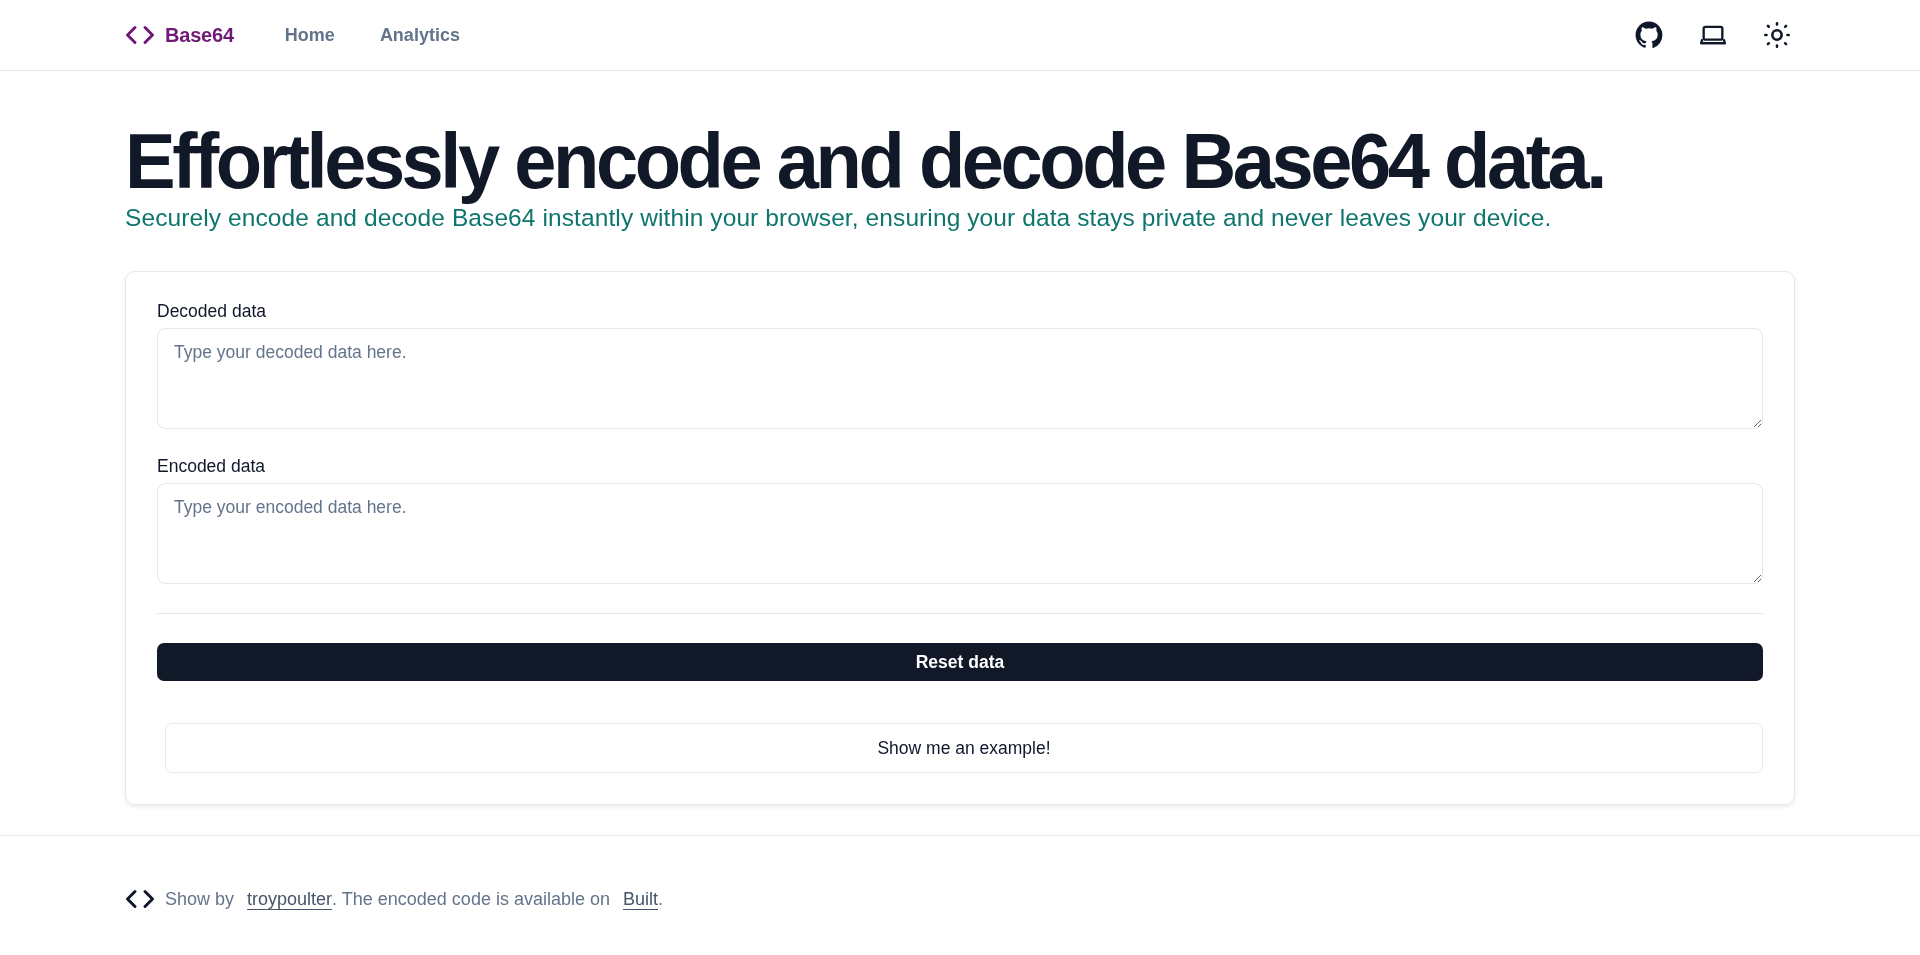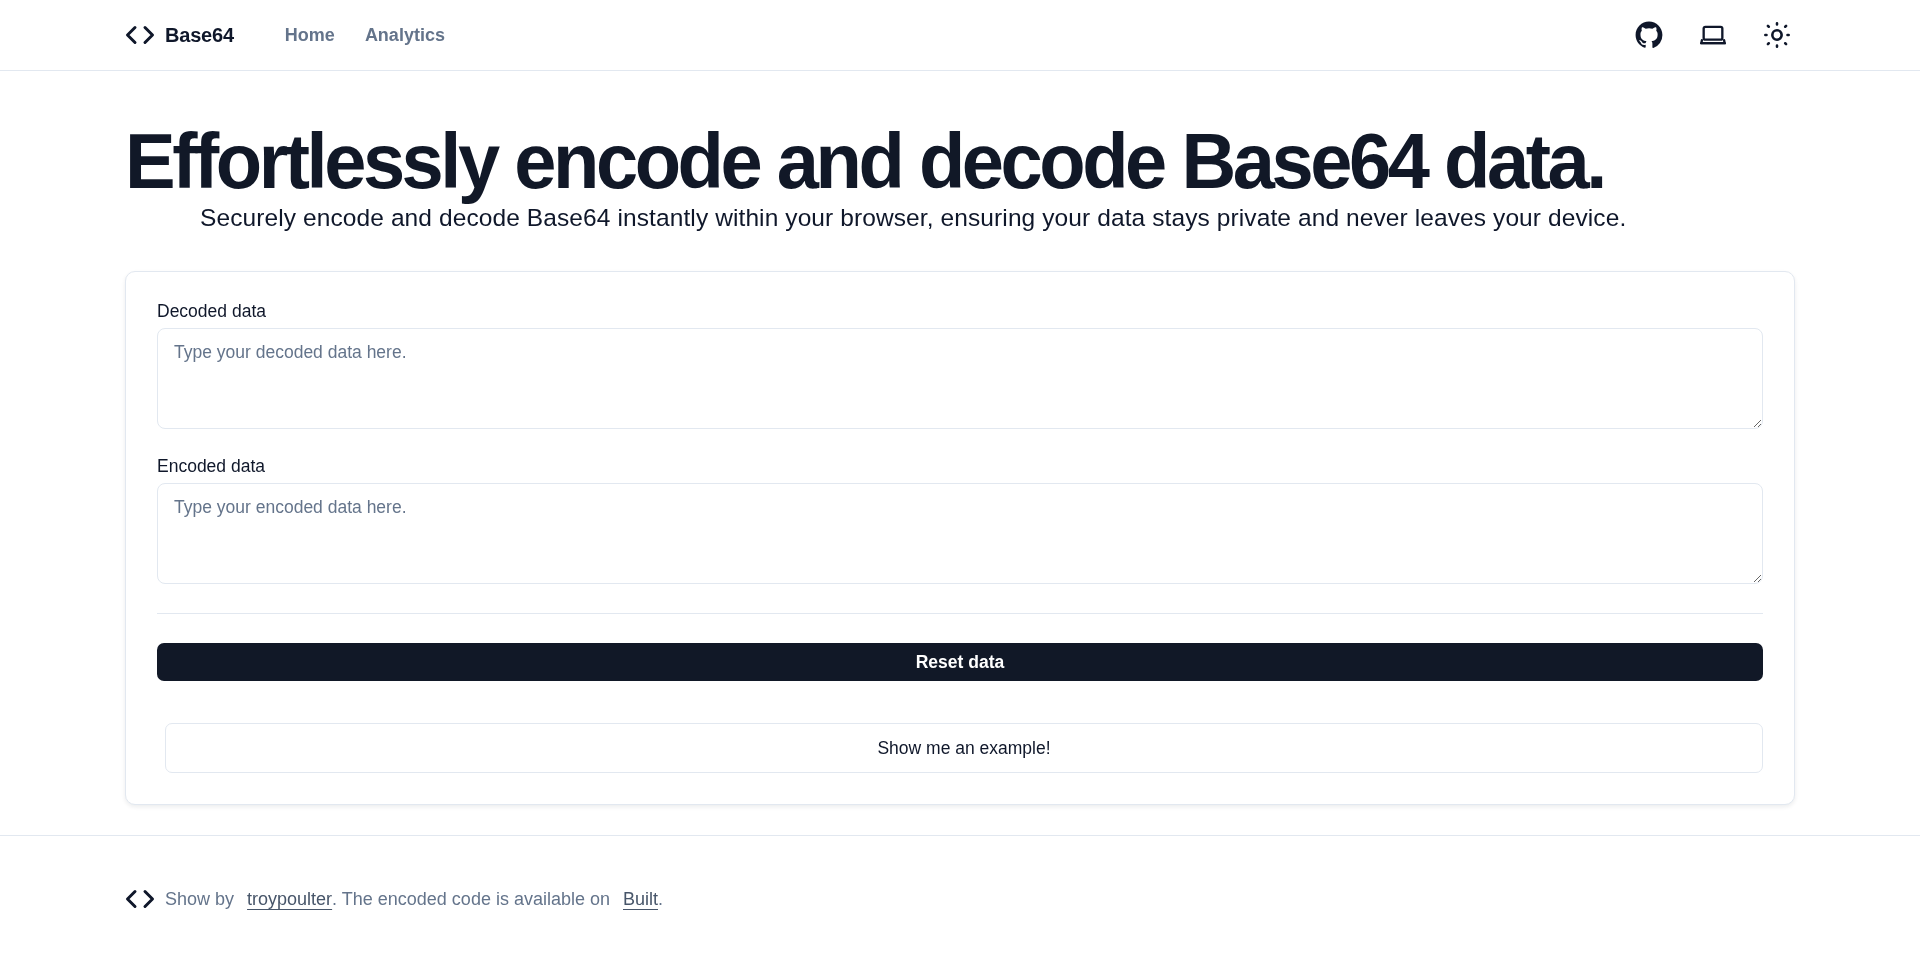--- a/index.html
+++ b/index.html
@@ -1,32 +1,32 @@
 <!DOCTYPE html>
 <html><head>
 <meta charset="utf-8">
 <style>
   * { box-sizing: border-box; margin: 0; padding: 0; }
   html, body { width: 1920px; height: 955px; background: #ffffff; overflow: hidden; }
   body { font-family: "Liberation Sans", "DejaVu Sans", sans-serif; color: #0f172a; }
 
   .header { height: 71px; border-bottom: 1px solid #e2e8f0; position: relative; }
   .header-inner { position: absolute; left: 125px; right: 125px; top: 0; height: 70px; display: flex; align-items: center; }
-  .brand { display: flex; align-items: center; gap: 10px; text-decoration: none; color: #0f172a; }
+  .brand { display: flex; align-items: center; gap: 10px; text-decoration: none; color: #701a75; }
   .brand svg { width: 30px; height: 30px; }
   .brand-name { font-size: 20px; font-weight: 700; letter-spacing: -0.2px; }
-  .nav { display: flex; gap: 30px; margin-left: 51px; }
+  .nav { display: flex; gap: 45px; margin-left: 51px; }
   .nav a { color: #64748b; font-size: 18px; font-weight: 600; text-decoration: none; }
   .header-actions { margin-left: auto; display: flex; align-items: center; gap: 28px; margin-right: 0; }
   .icon-btn { width: 36px; height: 36px; display: flex; align-items: center; justify-content: center; color: #0f172a; cursor: pointer; background: none; border: none; }
   .icon-btn svg { width: 28px; height: 28px; }
 
-  .hero { position: absolute; left: 125px; top: 118px; text-align: right; }
+  .hero { position: absolute; left: 125px; top: 118px; }
   .hero h1 { font-size: 77px; font-weight: 800; letter-spacing: -3.5px; color: #111827; line-height: 86px; white-space: nowrap; transform: scaleX(0.985); transform-origin: left; }
-  .hero p { font-size: 24.5px; color: #0f172a; margin-top: -1px; line-height: 30px; white-space: nowrap; letter-spacing: 0.1px; }
+  .hero p { font-size: 24.5px; color: #0f766e; margin-top: -1px; line-height: 30px; white-space: nowrap; letter-spacing: 0.1px; }
 
   .card { position: absolute; left: 125px; top: 271px; width: 1670px; height: 534px; border: 1px solid #e2e8f0; border-radius: 10px; box-shadow: 0 2px 4px rgba(15, 23, 42, 0.08); background: #fff; padding: 0 31px; }
   .field-label { display: block; font-size: 17.5px; color: #0f172a; margin-bottom: 6px; }
   .field { position: absolute; left: 31px; right: 31px; }
   .field textarea { width: 100%; height: 101px; border: 1px solid #e2e8f0; border-radius: 8px; padding: 13px 16px; font-family: "Liberation Sans", "DejaVu Sans", sans-serif; font-size: 17.5px; color: #0f172a; resize: vertical; outline: none; background: #fff; }
   .field textarea::placeholder { color: #64748b; }
   .divider { position: absolute; left: 31px; right: 31px; top: 341px; height: 1px; background: #e2e8f0; }
   .btn-primary { position: absolute; left: 31px; right: 31px; top: 371px; height: 38px; border: none; border-radius: 7px; background: #111827; color: #fff; font-size: 17.5px; font-weight: 600; font-family: "Liberation Sans", "DejaVu Sans", sans-serif; cursor: pointer; }
   .btn-secondary { position: absolute; left: 39px; right: 31px; top: 451px; height: 50px; border: 1px solid #e2e8f0; border-radius: 7px; background: #fff; color: #0f172a; font-size: 17.5px; font-family: "Liberation Sans", "DejaVu Sans", sans-serif; cursor: pointer; }
 

